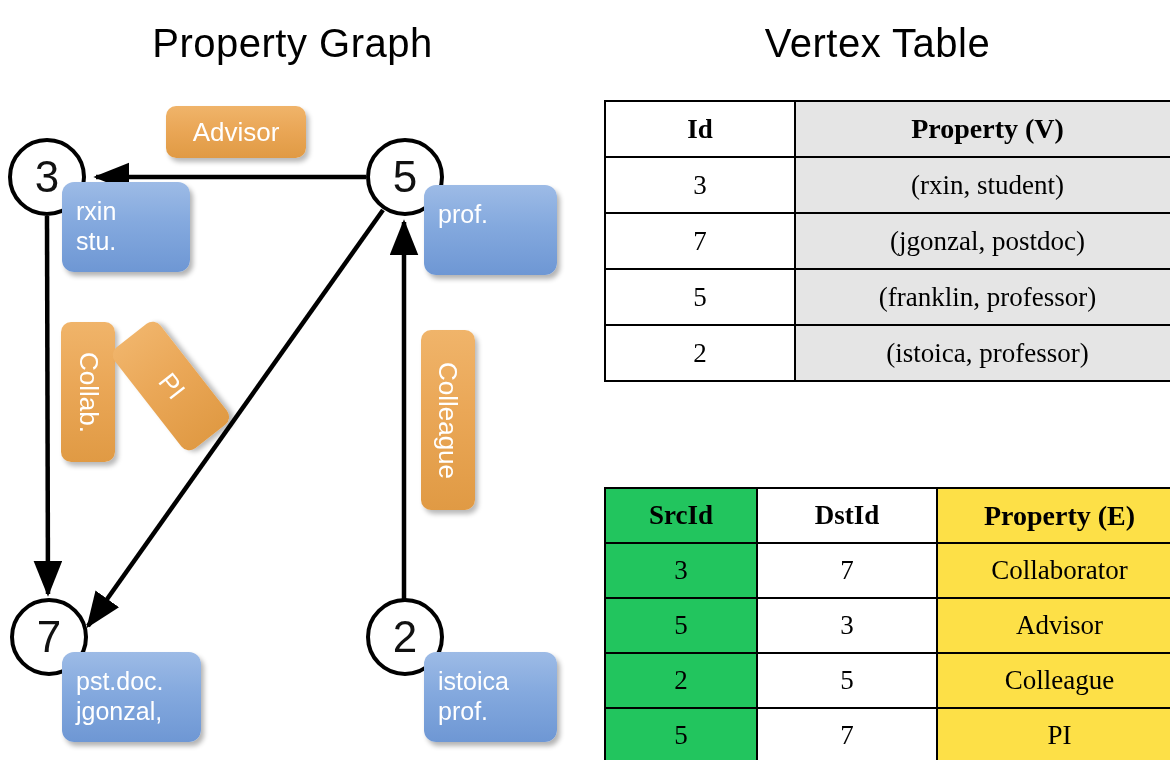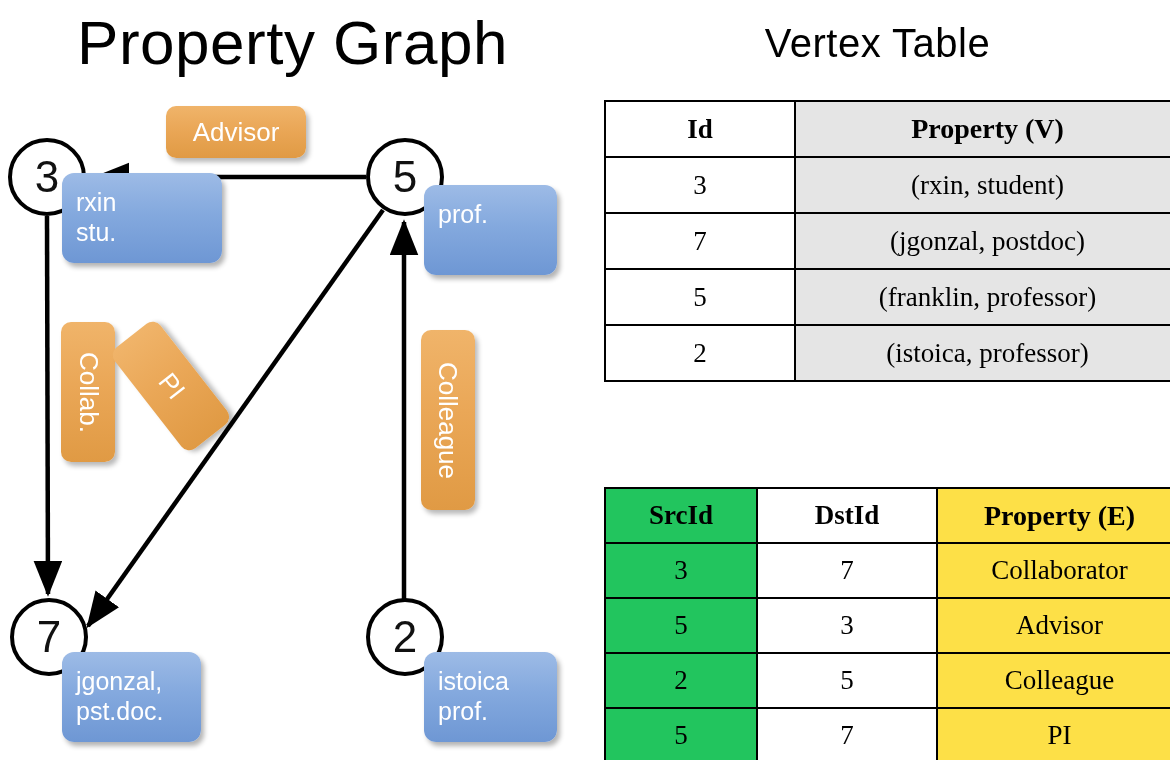--- a/index.html
+++ b/index.html
@@ -25,21 +25,21 @@
     font-weight: 400;
     color: #000000;
     letter-spacing: 0.5px;
     white-space: nowrap;
     text-align: center;
   }
   #title-property-graph {
     left: 0px;
     top: 12px;
     width: 585px;
-    font-size: 62px;
+    font-size: 40px;
     line-height: 62px;
   }
   #title-vertex-table {
     left: 585px;
     top: 12px;
     width: 585px;
     font-size: 40px;
     line-height: 62px;
   }
   #title-edge-table {
@@ -96,21 +96,21 @@
     background: linear-gradient(180deg, #9dbbe6 0%, #84a9de 45%, #6e97d4 100%);
     box-shadow: 3px 4px 5px rgba(0,0,0,0.30);
     color: #ffffff;
     font-family: "Liberation Sans", sans-serif;
     font-size: 25px;
     line-height: 30px;
     padding: 14px 0 14px 14px;
     box-sizing: border-box;
     z-index: 7;
   }
-  #prop-rxin     { left: 62px;  top: 173px; width: 160px; height: 90px; }
+  #prop-rxin     { left: 62px;  top: 182px; width: 128px; height: 90px; }
   #prop-franklin { left: 424px; top: 185px; width: 133px; height: 90px; }
   #prop-jgonzal  { left: 62px;  top: 652px; width: 139px; height: 90px; }
   #prop-istoica  { left: 424px; top: 652px; width: 133px; height: 90px; }
 
   
   .edge-label {
     position: absolute;
     border-radius: 10px;
     background: linear-gradient(180deg, #f0b46a 0%, #eaa757 45%, #e09a44 100%);
     box-shadow: 3px 4px 5px rgba(0,0,0,0.28);
@@ -234,22 +234,22 @@
     </div>
 
     <div class="prop-box" id="prop-rxin">
       <div>rxin</div>
       <div>stu.</div>
     </div>
     <div class="prop-box" id="prop-franklin">
       <div>prof.</div>
     </div>
     <div class="prop-box" id="prop-jgonzal">
+      <div>pst.doc.</div>
       <div>jgonzal,</div>
-      <div>pst.doc.</div>
     </div>
     <div class="prop-box" id="prop-istoica">
       <div>istoica</div>
       <div>prof.</div>
     </div>
 
     <div class="edge-label" id="label-advisor">
       <span class="htext">Advisor</span>
     </div>
     <div class="edge-label" id="label-collab">

